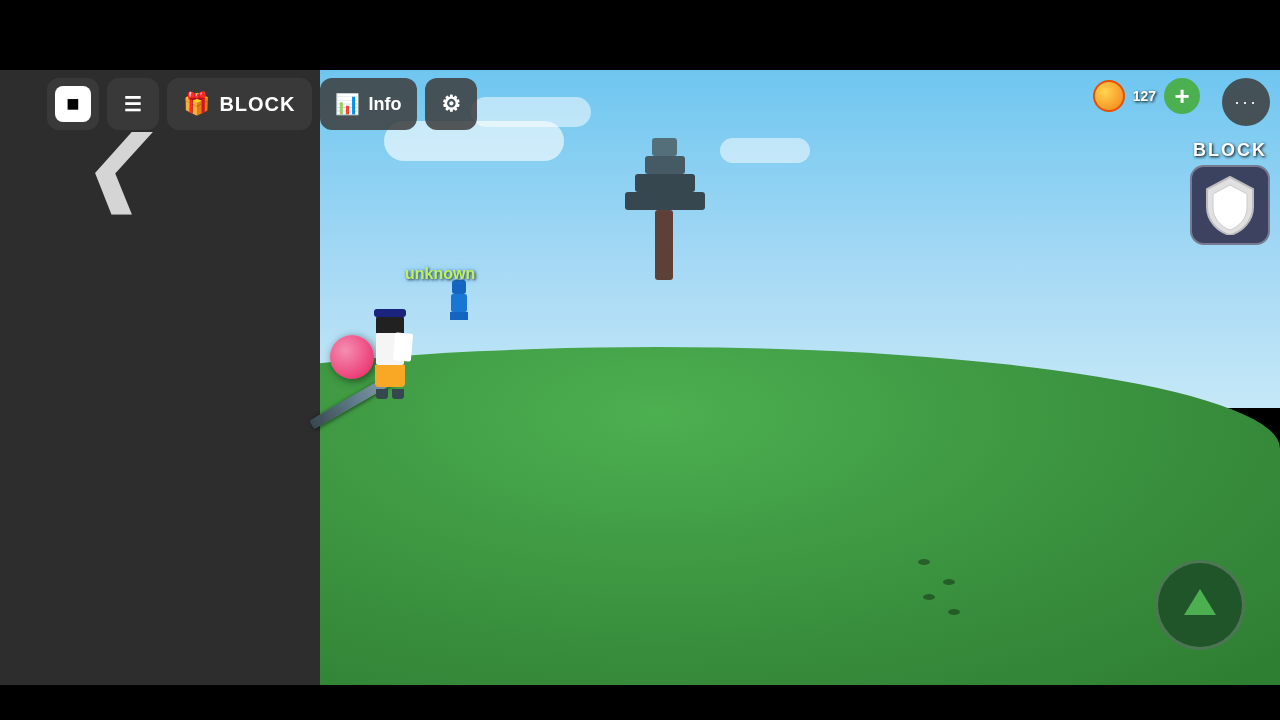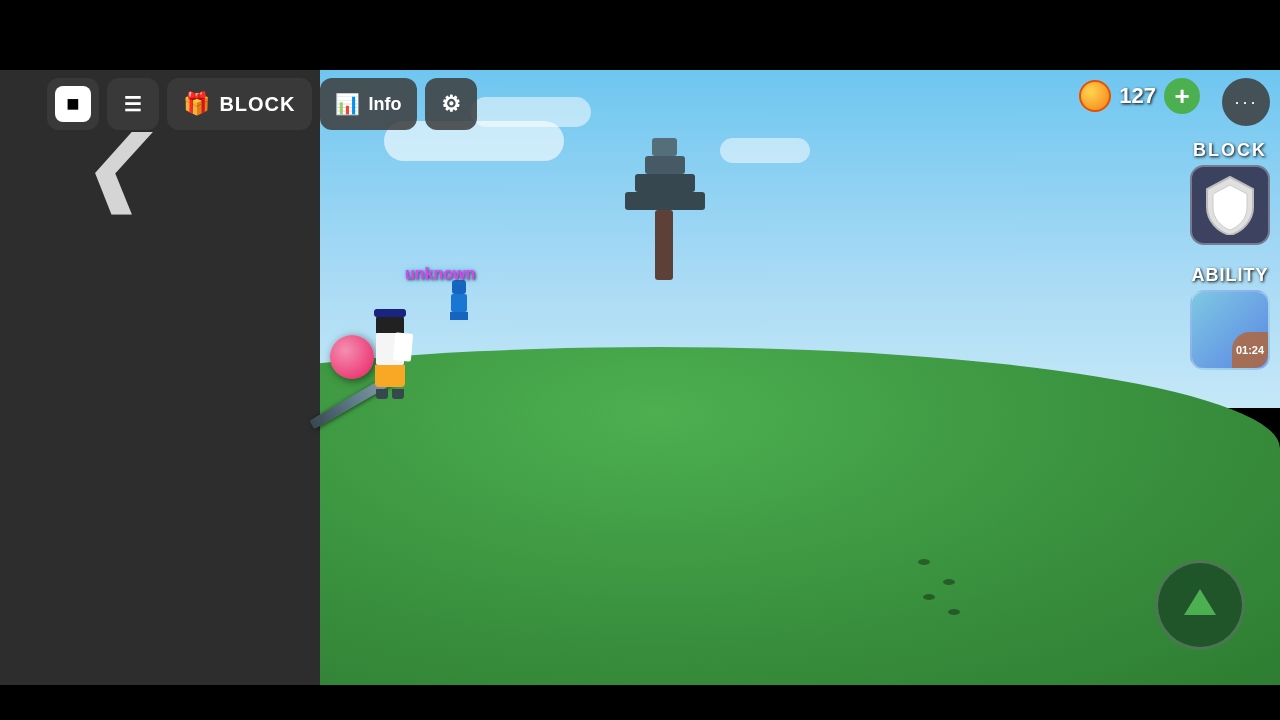--- a/index.html
+++ b/index.html
@@ -144,21 +144,21 @@
     .coin-icon {
       width: 32px;
       height: 32px;
       background: radial-gradient(circle at 35% 35%, #ffd54f, #f57f17);
       border-radius: 50%;
       border: 2px solid #e65100;
     }
 
     .coin-count {
       color: #fff;
-      font-size: 22px;
+      font-size: 14px;
       font-weight: bold;
       text-shadow: 1px 1px 3px #000;
     }
 
     .plus-btn {
       width: 36px;
       height: 36px;
       background: #4caf50;
       border-radius: 50%;
       display: flex;
@@ -289,21 +289,21 @@
       align-items: center;
       justify-content: center;
       cursor: pointer;
       border: 3px solid rgba(255,255,255,0.2);
       z-index: 25;
     }
 
     
     #unknown-label {
       position: absolute;
-      color: #d946ef;
+      color: #bef264;
       font-size: 16px;
       font-weight: bold;
       text-shadow: 0 0 6px rgba(100,180,255,0.8), 1px 1px 3px #000;
       z-index: 15;
     }
 
     
     .character {
       position: absolute;
       z-index: 15;
@@ -512,26 +512,20 @@
   <div id="block-section">
     <div class="block-label">BLOCK</div>
     <button class="block-btn">
       <svg class="shield-icon-svg" viewBox="0 0 54 60">
         <path d="M27 2 L50 14 L50 32 C50 46 39 57 27 60 C15 57 4 46 4 32 L4 14 Z" fill="#e0e0e0" stroke="#bdbdbd" stroke-width="2"></path>
         <path d="M27 10 L44 19 L44 33 C44 43 36 52 27 55 C18 52 10 43 10 33 L10 19 Z" fill="#fff" stroke="#ccc" stroke-width="1"></path>
       </svg>
     </button>
   </div>
 
-  <div id="ability-section">
-    <div class="ability-label">ABILITY</div>
-    <button class="ability-btn">
-      <div class="ability-overlay">01:24</div>
-    </button>
-  </div>
 
   <div id="jump-btn">
     <svg width="44" height="44" viewBox="0 0 44 44">
       <polygon points="22,6 38,32 6,32" fill="#4caf50"></polygon>
     </svg>
   </div>
 
 </div>
 
 </body></html>

